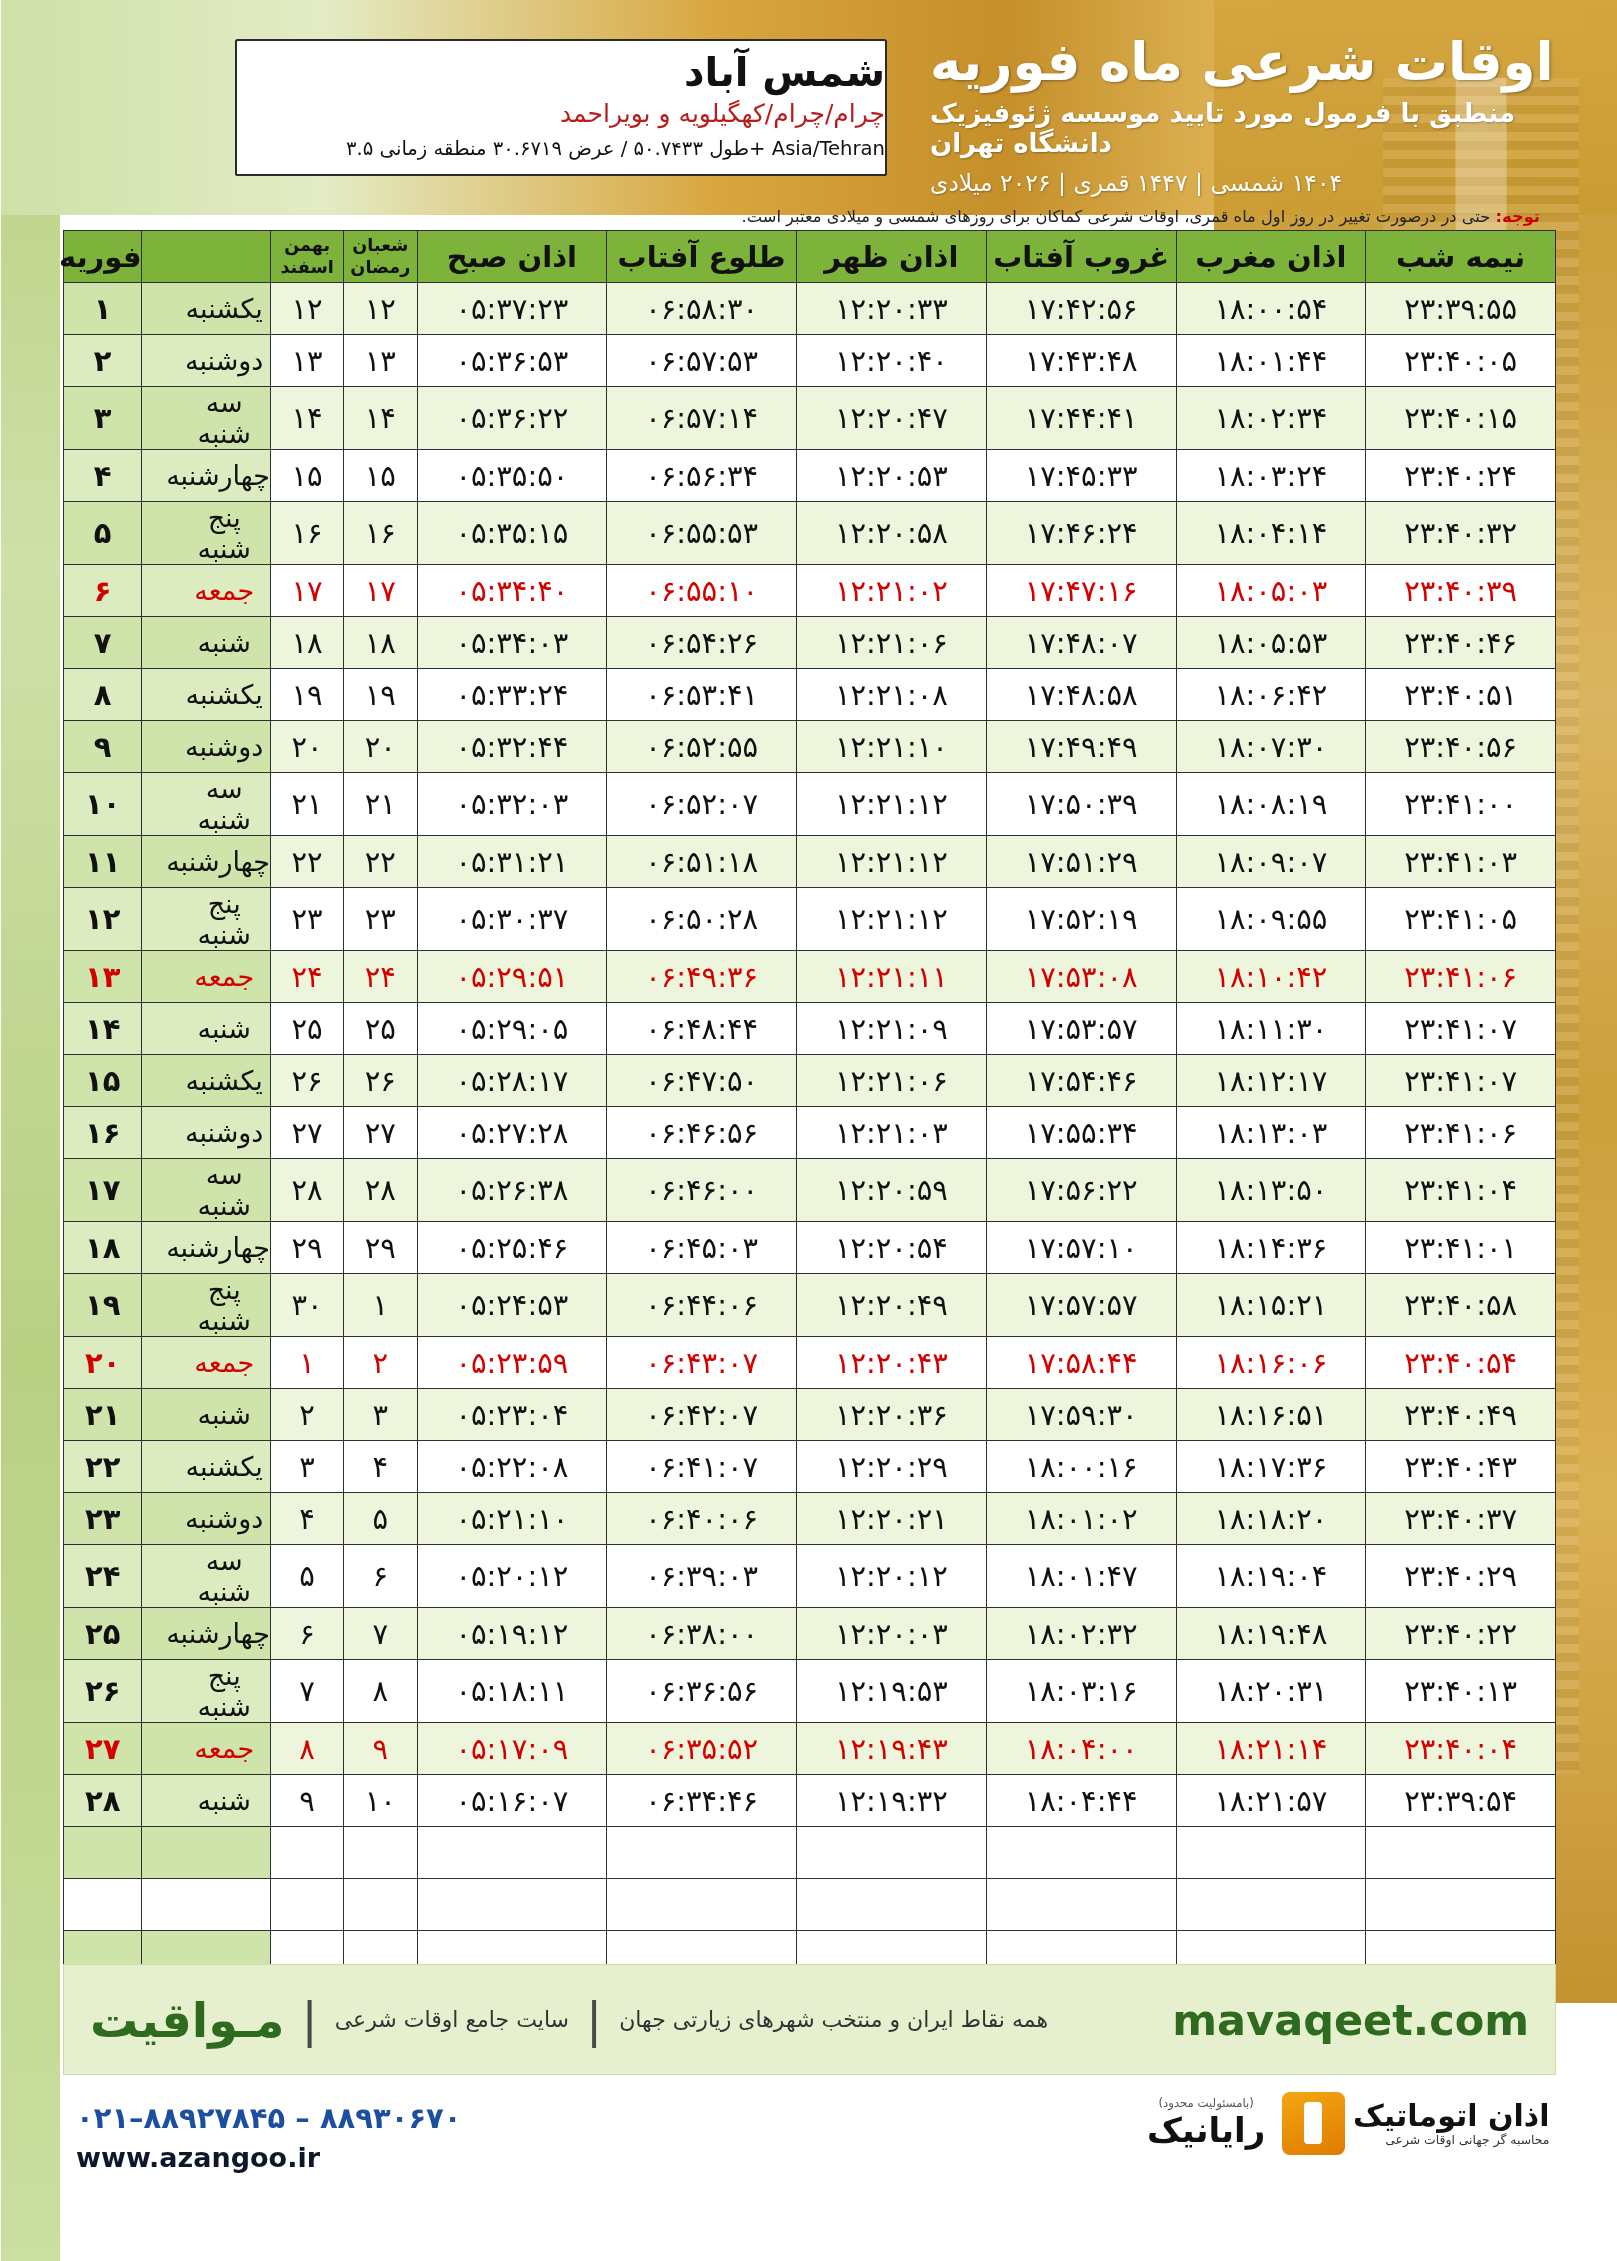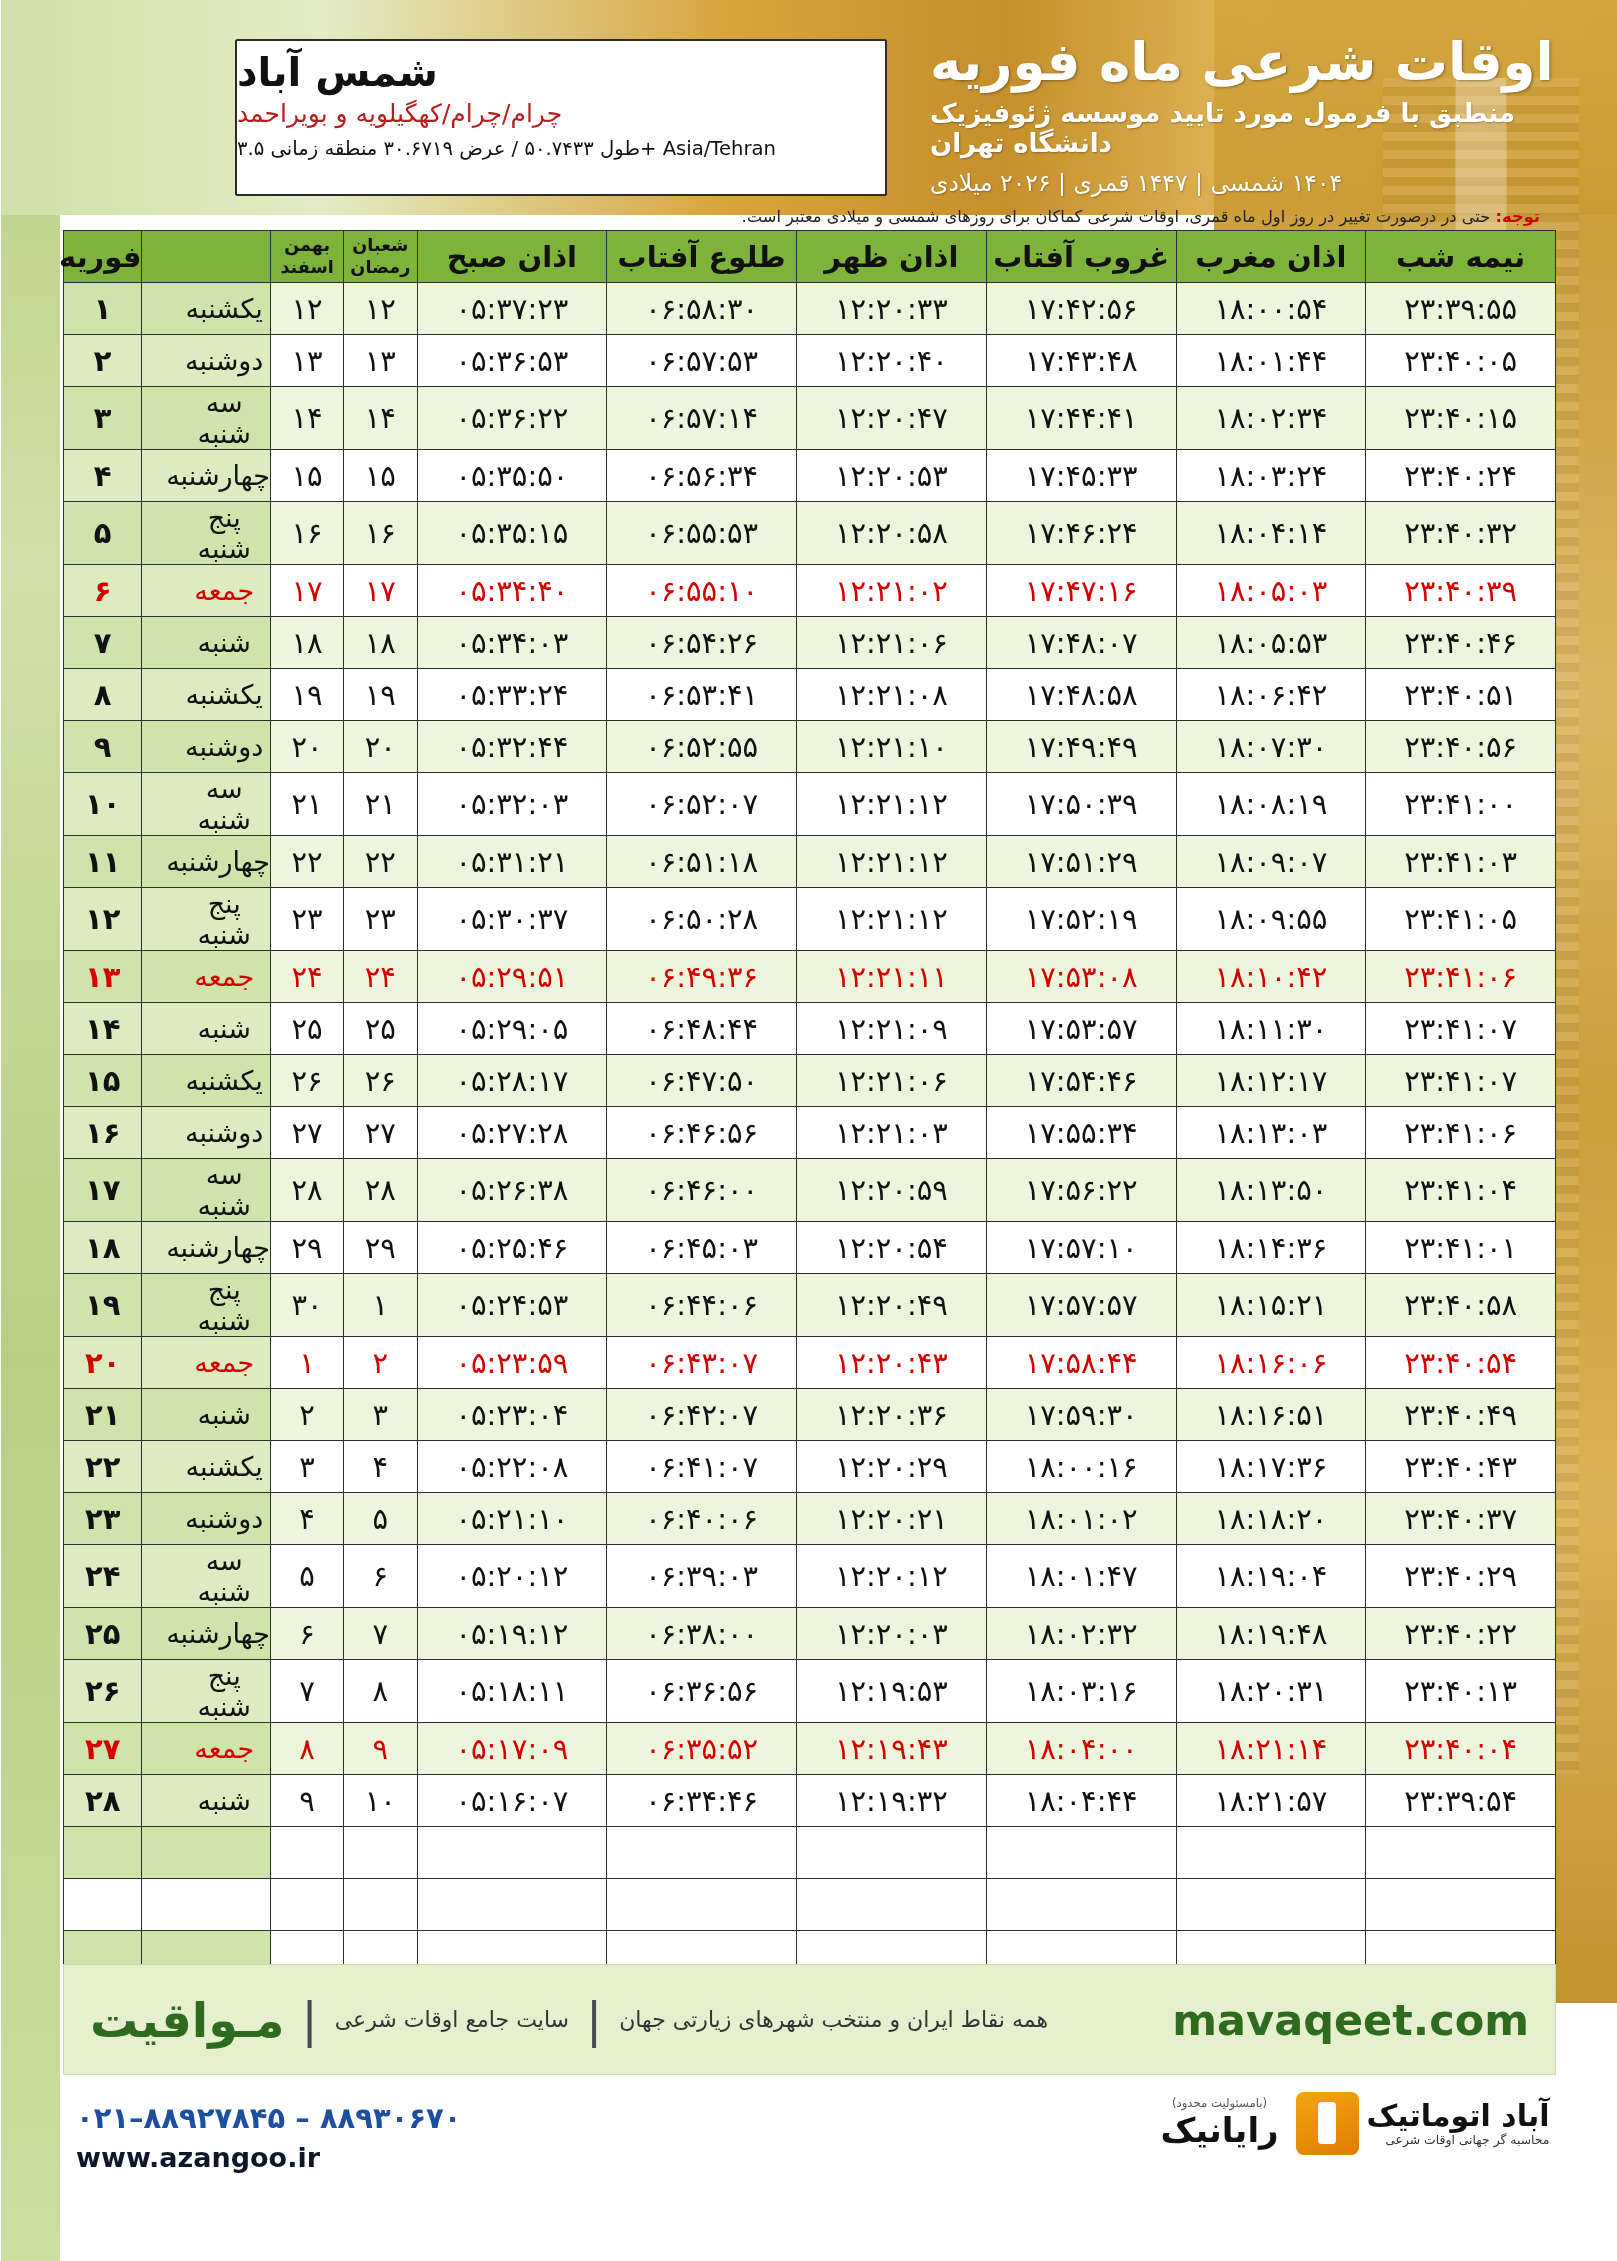--- a/index.html
+++ b/index.html
@@ -28,23 +28,23 @@
   }
   .bg-left{
     position:absolute;left:0;top:0;width:60px;height:2261px;
     background:linear-gradient(180deg,#b8cf7e 0%,#cfe0a8 25%,#b9d083 60%,#cadfa0 100%);
   }
   .sheet{position:absolute;left:0;top:0;width:1618px;height:2261px;}
 
   
   .header{position:absolute;left:0;top:0;width:1618px;height:215px;}
   .city-box{
-    position:absolute;right:731px;top:39px;width:652px;height:157px;
+    position:absolute;right:731px;top:39px;width:652px;height:137px;
     background:#ffffff;border:2px solid #2b2b2b;border-radius:2.6px;
-    box-sizing:border-box;text-align:left;padding-top:9px;
+    box-sizing:border-box;text-align:right;padding-top:9px;
   }
   .city-name{font-size:40px;font-weight:bold;color:#111;line-height:1.1;}
   .city-prov{font-size:25px;color:#b91c1c;margin-top:5.2px;}
   .city-geo{font-size:19.6px;color:#111;margin-top:9px;direction:ltr;}
   .title-wrap{position:absolute;right:62px;top:33px;width:626px;text-align:left;color:#fff;margin-left:44px;}
   .main-title{font-size:53px;font-weight:bold;text-shadow:1.3px 1.3px 2.6px rgba(0,0,0,.35);line-height:1.1;}
   .sub-title{font-size:26px;font-weight:bold;margin-top:6.5px;text-shadow:0.7px 0.7px 2px rgba(0,0,0,.3);}
   .cal-line{font-size:23.5px;margin-top:11.7px;text-shadow:0.7px 0.7px 2px rgba(0,0,0,.3);}
 
   .note{
@@ -582,21 +582,21 @@
   <div class="footer-bottom">
     <div class="fb-left">
       <div class="fb-phone">۰۲۱–۸۸۹۲۷۸۴۵ – ۸۸۹۳۰۶۷۰</div>
       <div class="fb-site">www.azangoo.ir</div>
     </div>
 
 
     <div class="fb-logos">
       <div class="logo-azangoo">
         <div style="text-align:right;">
-          <div class="txt">آباد اتوماتیک</div>
+          <div class="txt">اذان اتوماتیک</div>
           <div class="sm">محاسبه گر جهانی اوقات شرعی</div>
         </div>
         <div class="mark"></div>
       </div>
       <div class="logo-rayaneek">
         <div style="text-align:center;">
           <div class="tiny">(بامسئولیت محدود)</div>
           <div class="txt">رایانیک</div>
         </div>
       </div>

